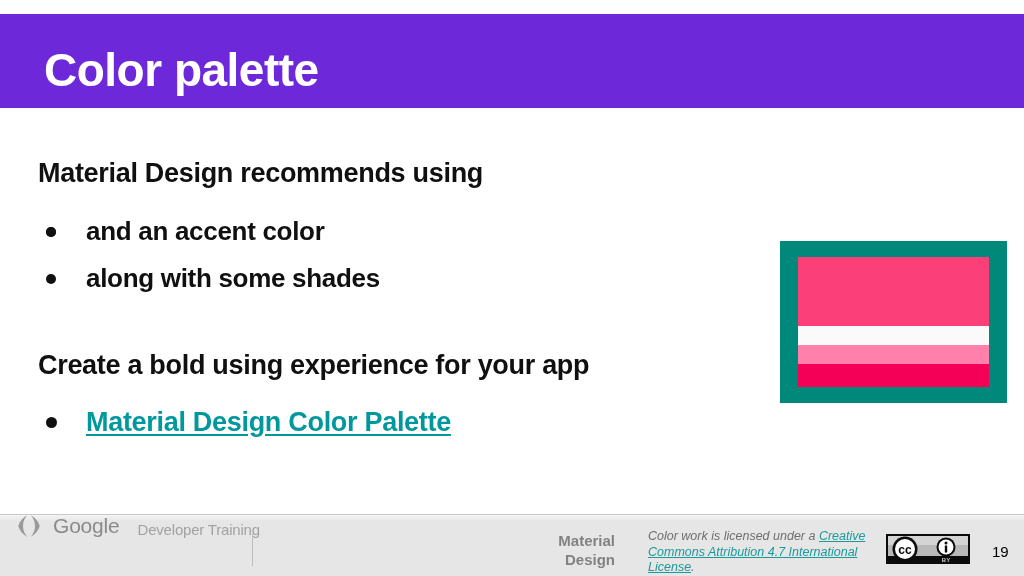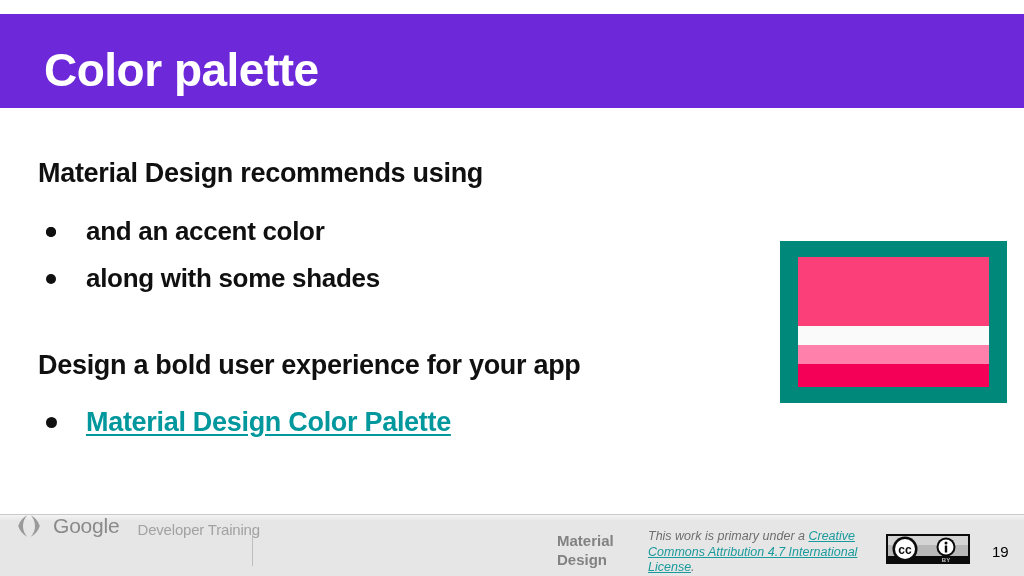--- a/index.html
+++ b/index.html
@@ -207,24 +207,24 @@
     font-size: 15px;
     font-weight: bold;
     color: #828282;
     letter-spacing: -0.1px;
     white-space: nowrap;
     margin-top: 39px;
   }
 
   .topic-name {
     position: absolute;
-    left: 557px;
+    left: 520px;
     top: 531px;
     width: 95px;
-    text-align: left;
+    text-align: right;
     font-size: 15px;
     font-weight: bold;
     color: #828282;
     line-height: 19px;
   }
 
   .license-block {
     position: absolute;
     left: 648px;
     top: 529px;
@@ -277,21 +277,21 @@
       <li>
         <span class="dot"></span>
         <span>and an accent color</span>
       </li>
       <li>
         <span class="dot"></span>
         <span>along with some shades</span>
       </li>
     </ul>
 
-    <p class="lead-line second">Design a bold user experience for your app</p>
+    <p class="lead-line second">Create a bold using experience for your app</p>
 
     <ul class="link-list">
       <li>
         <span class="dot"></span>
         <span class="palette-link">Material Design Color Palette</span>
       </li>
     </ul>
 
   </div>
 
@@ -321,21 +321,21 @@
 
 <div class="footer-divider"></div>
 
 <div class="course-name">Android Developer Fundamentals V2</div>
 
 <div class="topic-name">
   <div>Material</div>
   <div>Design</div>
 </div>
 
-<div class="license-block"><span>This work is primary under a </span><a>Creative Commons Attribution 4.7 International License</a><span>.</span></div>
+<div class="license-block"><span>Color work is licensed under a </span><a>Creative Commons Attribution 4.7 International License</a><span>.</span></div>
 
 <svg class="cc-badge" viewBox="0 0 84 30">
   <rect x="0" y="0" width="84" height="30" fill="#0B0B0B"></rect>
   <rect x="2" y="2" width="80" height="20" fill="#B8B8B8"></rect>
   <rect x="2" y="2" width="80" height="9" fill="#D4D4D4"></rect>
   <circle cx="19" cy="15" r="12.5" fill="#0B0B0B"></circle>
   <circle cx="19" cy="15" r="10" fill="#FFFFFF"></circle>
   <text x="19" y="20" font-family="'Liberation Sans', sans-serif" font-size="12" font-weight="bold" fill="#0B0B0B" text-anchor="middle">cc</text>
   <circle cx="60" cy="13" r="9.5" fill="#0B0B0B"></circle>
   <circle cx="60" cy="13" r="7.5" fill="#FFFFFF"></circle>

